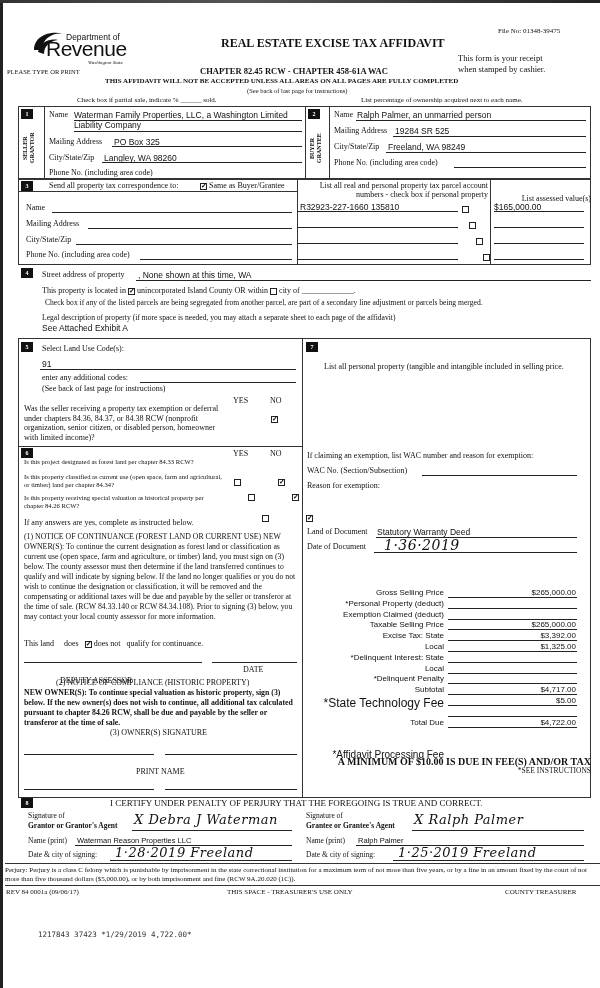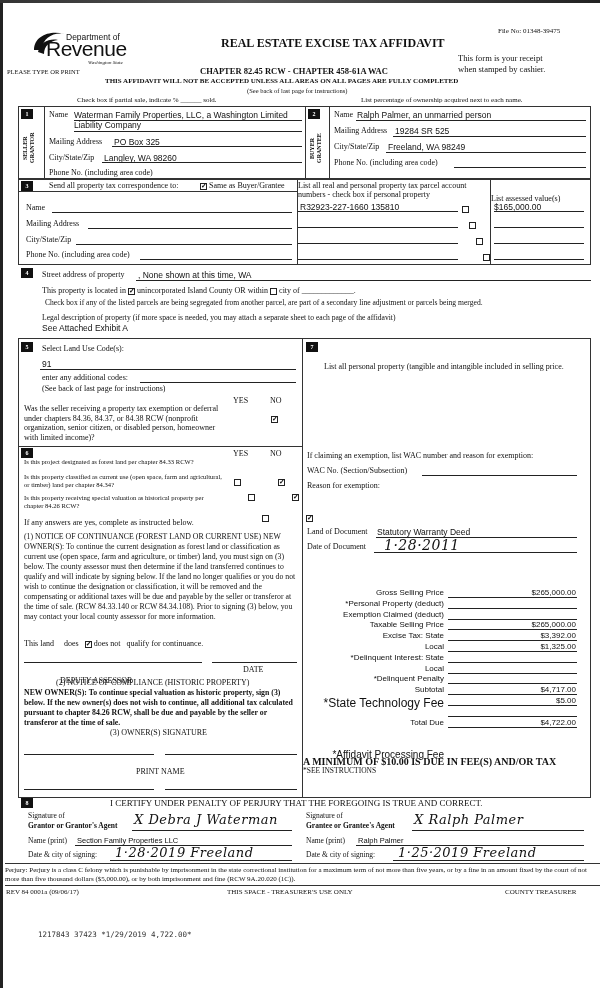--- a/index.html
+++ b/index.html
@@ -11,21 +11,21 @@
   .topbar { position: absolute; left: 0; top: 0; width: 600px; height: 3px; background: linear-gradient(90deg,#333,#555 40%,#222); }
   .num { position: absolute; background: #111; color: #fff; font-size: 6px; text-align: center; line-height: 10px; width: 12px; height: 10px; font-weight: bold; }
   .uline { position: absolute; border-bottom: 1px solid #222; }
   .fill { font-family: "Liberation Sans", sans-serif; font-size: 8.5px; color: #111; }
   .box { position: absolute; border: 1px solid #333; }
   .chk { display: inline-block; width: 7px; height: 7px; border: 1px solid #222; vertical-align: middle; position: relative; }
   .chk.on::after { content: "✓"; position: absolute; left: 0; top: -3px; font-size: 7px; line-height: 10px; font-weight: bold; }
   .vt { position: absolute; writing-mode: vertical-rl; transform: rotate(180deg); font-size: 6px; font-weight: bold; text-align: center; line-height: 7px; }
   .script { font-family: "DejaVu Serif", serif; font-style: italic; font-size: 13px; color: #111; letter-spacing: 0.5px; }
   .right { text-align: right; }
-  .center { text-align: left; }
+  .center { text-align: right; }
   .tline { position: absolute; border-top: 1px solid #333; }
 </style>
 </head>
 <body>
 
 
 
 <div class="leftbar"></div>
 <div class="topbar"></div>
 
@@ -174,21 +174,21 @@
 <div class="abs" style="left:324px;top:362px;width:260px;line-height:10px;">List all personal property (tangible and intangible included in selling price.</div>
 <div class="tline" style="left:302px;top:446px;width:0;"></div>
 <div class="abs" style="left:307px;top:451px;">If claiming an exemption, list WAC number and reason for exemption:</div>
 <div class="abs" style="left:307px;top:466px;">WAC No. (Section/Subsection)</div>
 <div class="uline" style="left:422px;top:475px;width:155px;"></div>
 <div class="abs" style="left:307px;top:481px;">Reason for exemption:</div>
 <div class="abs" style="left:307px;top:527px;">Land of Document</div>
 <div class="abs fill" style="left:377px;top:527px;">Statutory Warranty Deed</div>
 <div class="uline" style="left:376px;top:537px;width:201px;"></div>
 <div class="abs" style="left:307px;top:542px;">Date of Document</div>
-<div class="abs script" style="left:384px;top:537px;font-size:14px;">1·28·2011</div>
+<div class="abs script" style="left:384px;top:537px;font-size:14px;">1·36·2019</div>
 <div class="uline" style="left:374px;top:552px;width:203px;"></div>
 
 <div id="fee-rows">
     <div class="abs sans right" style="left: 300px; top: 588px; width: 144px; font-size: 8px;">Gross Selling Price</div>
     <div class="abs sans right" style="left: 448px; top: 588px; width: 128px; font-size: 8px;">$265,000.00</div>
     <div class="uline" style="left: 448px; top: 597px; width: 129px;"></div>
     <div class="abs sans right" style="left: 300px; top: 599px; width: 144px; font-size: 8px;">*Personal Property (deduct)</div>
     <div class="abs sans right" style="left: 448px; top: 599px; width: 128px; font-size: 8px;"></div>
     <div class="uline" style="left: 448px; top: 608px; width: 129px;"></div>
     <div class="abs sans right" style="left: 300px; top: 610px; width: 144px; font-size: 8px;">Exemption Claimed (deduct)</div>
@@ -229,21 +229,21 @@
 <div class="abs center" style="left:303px;top:766px;width:288px;font-size:7.5px;">*SEE INSTRUCTIONS</div>
 
 
 <div class="num" style="left:21px;top:798px;">8</div>
 <div class="abs" style="left:110px;top:798px;font-size:9px;">I CERTIFY UNDER PENALTY OF PERJURY THAT THE FOREGOING IS TRUE AND CORRECT.</div>
 <div class="abs" style="left:28px;top:811px;font-size:7.5px;">Signature of</div>
 <div class="abs" style="left:28px;top:821px;font-size:7.5px;font-weight:bold;">Grantor or Grantor's Agent</div>
 <div class="abs script" style="left:134px;top:812px;">X Debra J Waterman</div>
 <div class="uline" style="left:132px;top:830px;width:160px;"></div>
 <div class="abs" style="left:28px;top:836px;font-size:7.5px;">Name (print)</div>
-<div class="abs fill" style="left:77px;top:836px;font-size:7.5px;">Section Family Properties LLC</div>
+<div class="abs fill" style="left:77px;top:836px;font-size:7.5px;">Waterman Reason Properties LLC</div>
 <div class="uline" style="left:75px;top:845px;width:217px;"></div>
 <div class="abs" style="left:28px;top:850px;font-size:7.5px;">Date &amp; city of signing:</div>
 <div class="abs script" style="left:115px;top:845px;">1·28·2019 Freeland</div>
 <div class="uline" style="left:110px;top:860px;width:182px;"></div>
 
 <div class="abs" style="left:306px;top:811px;font-size:7.5px;">Signature of</div>
 <div class="abs" style="left:306px;top:821px;font-size:7.5px;font-weight:bold;">Grantee or Grantee's Agent</div>
 <div class="abs script" style="left:414px;top:812px;">X Ralph Palmer</div>
 <div class="uline" style="left:412px;top:830px;width:172px;"></div>
 <div class="abs" style="left:306px;top:836px;font-size:7.5px;">Name (print)</div>

